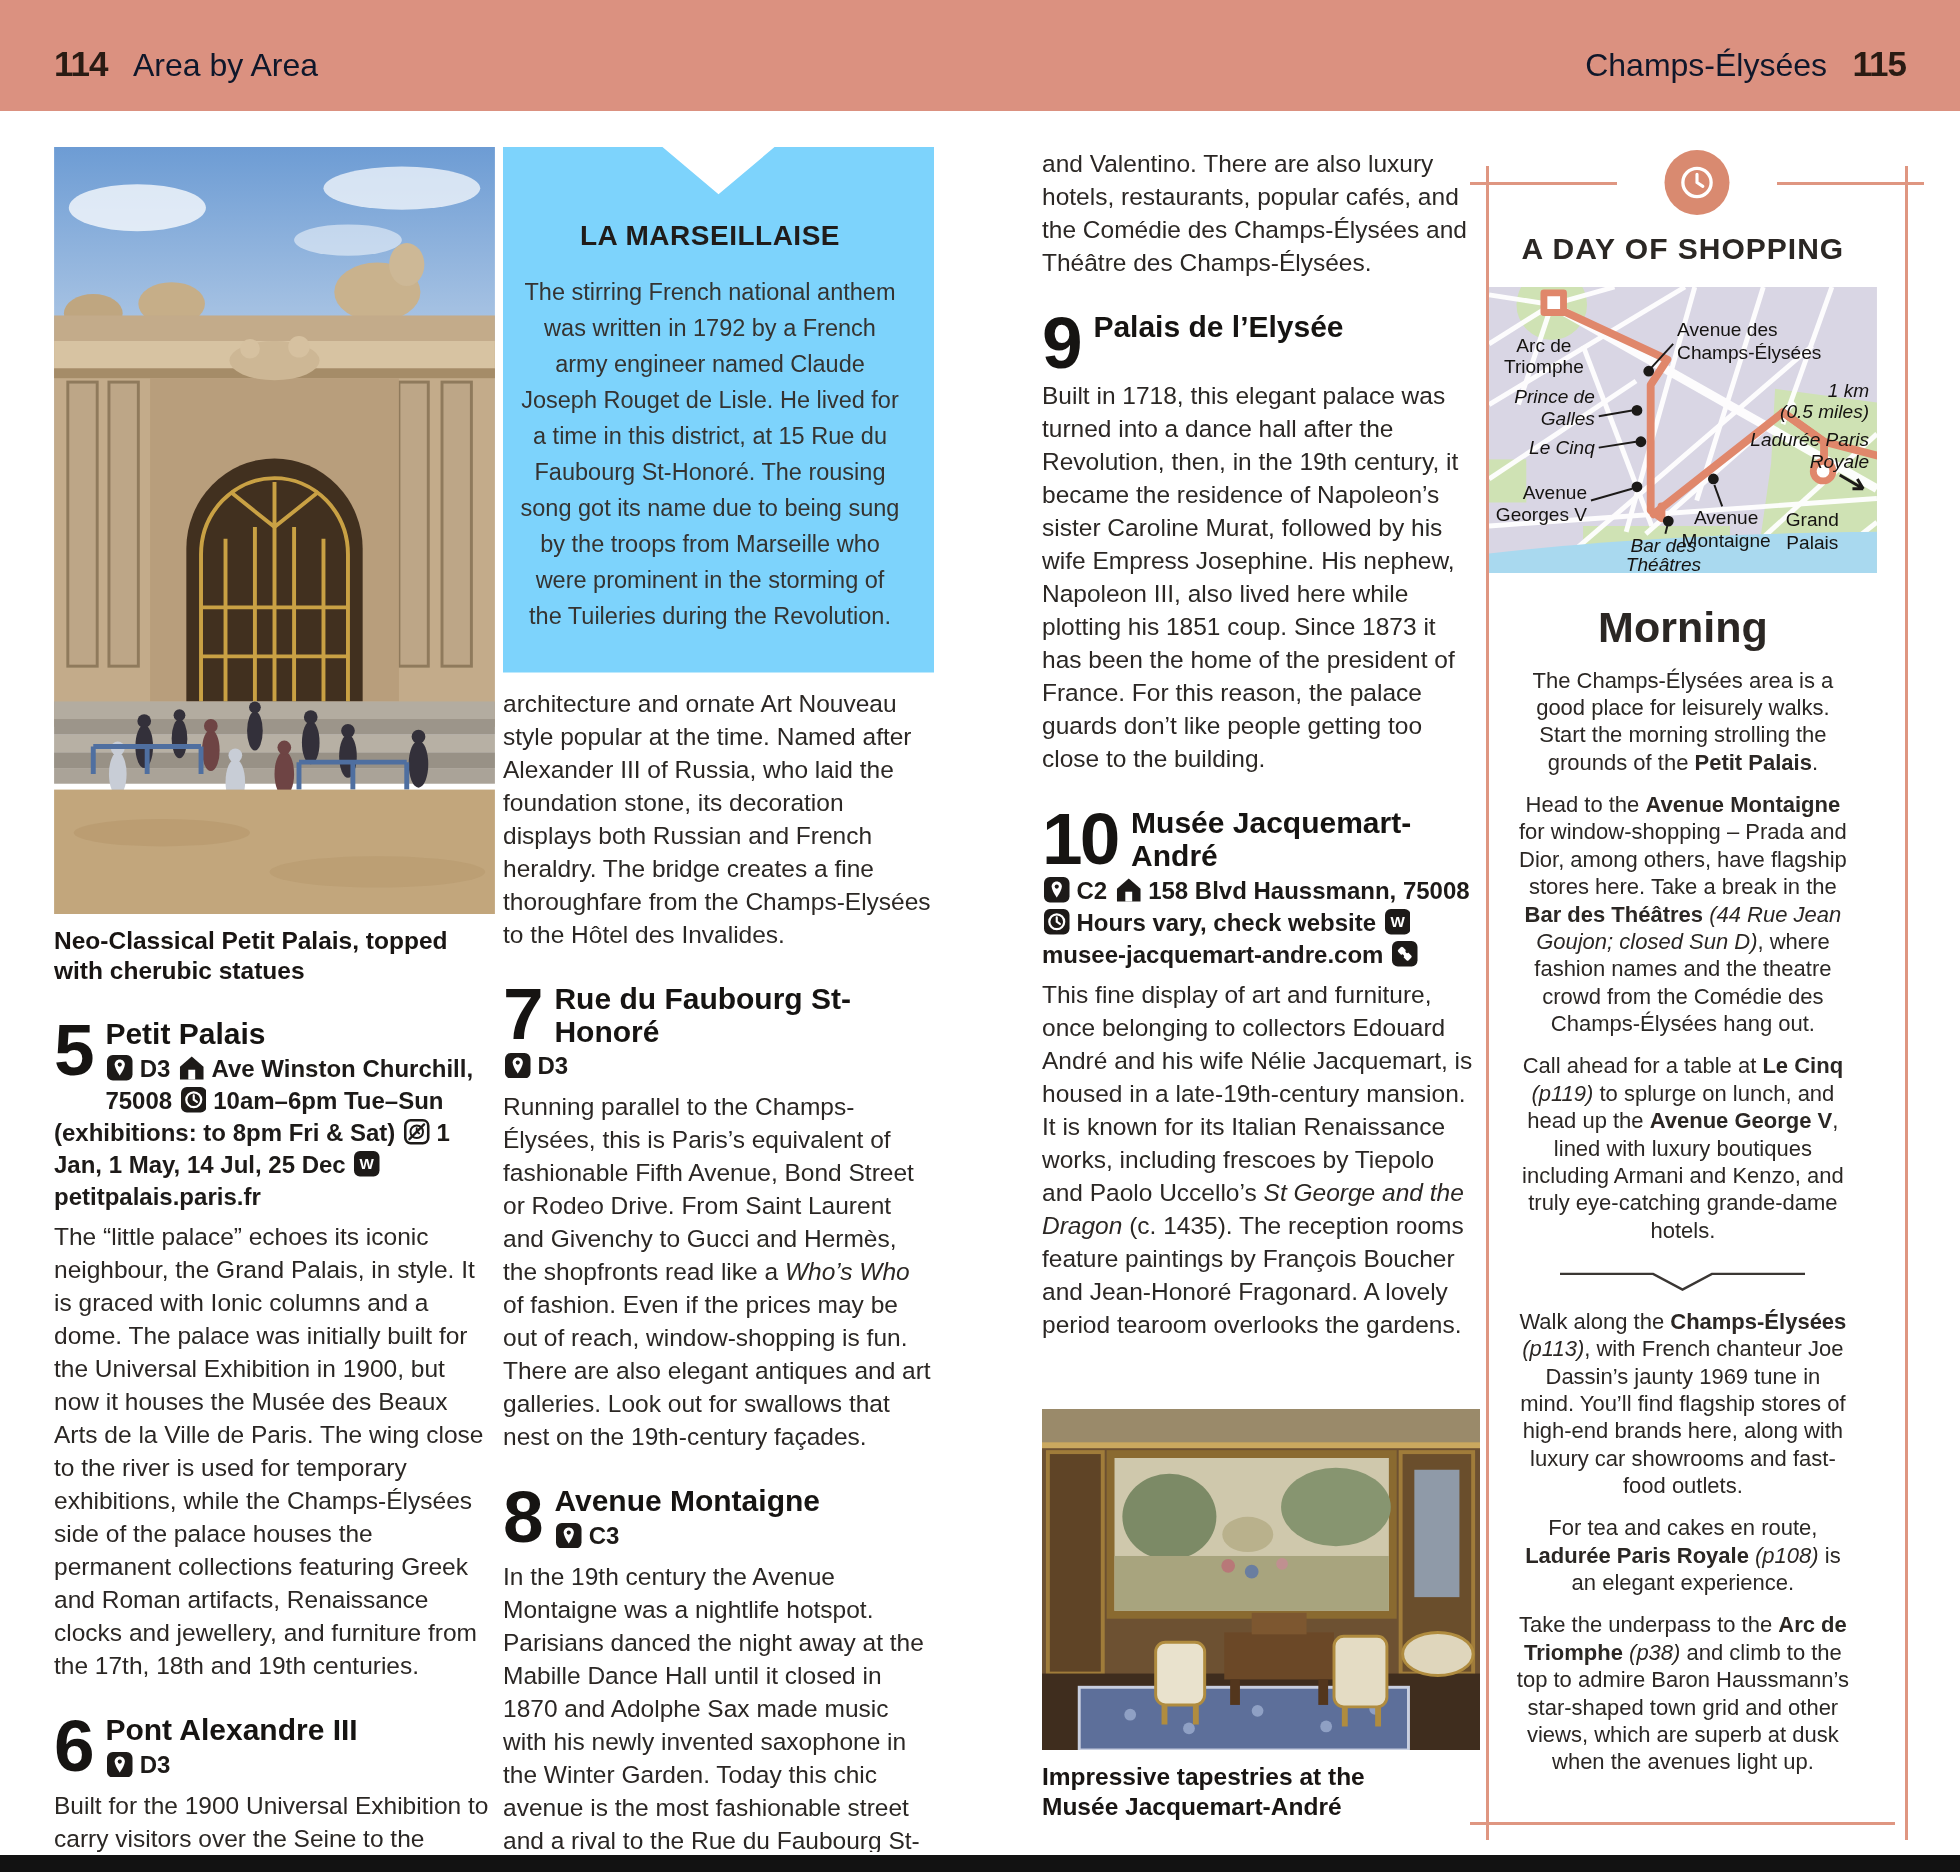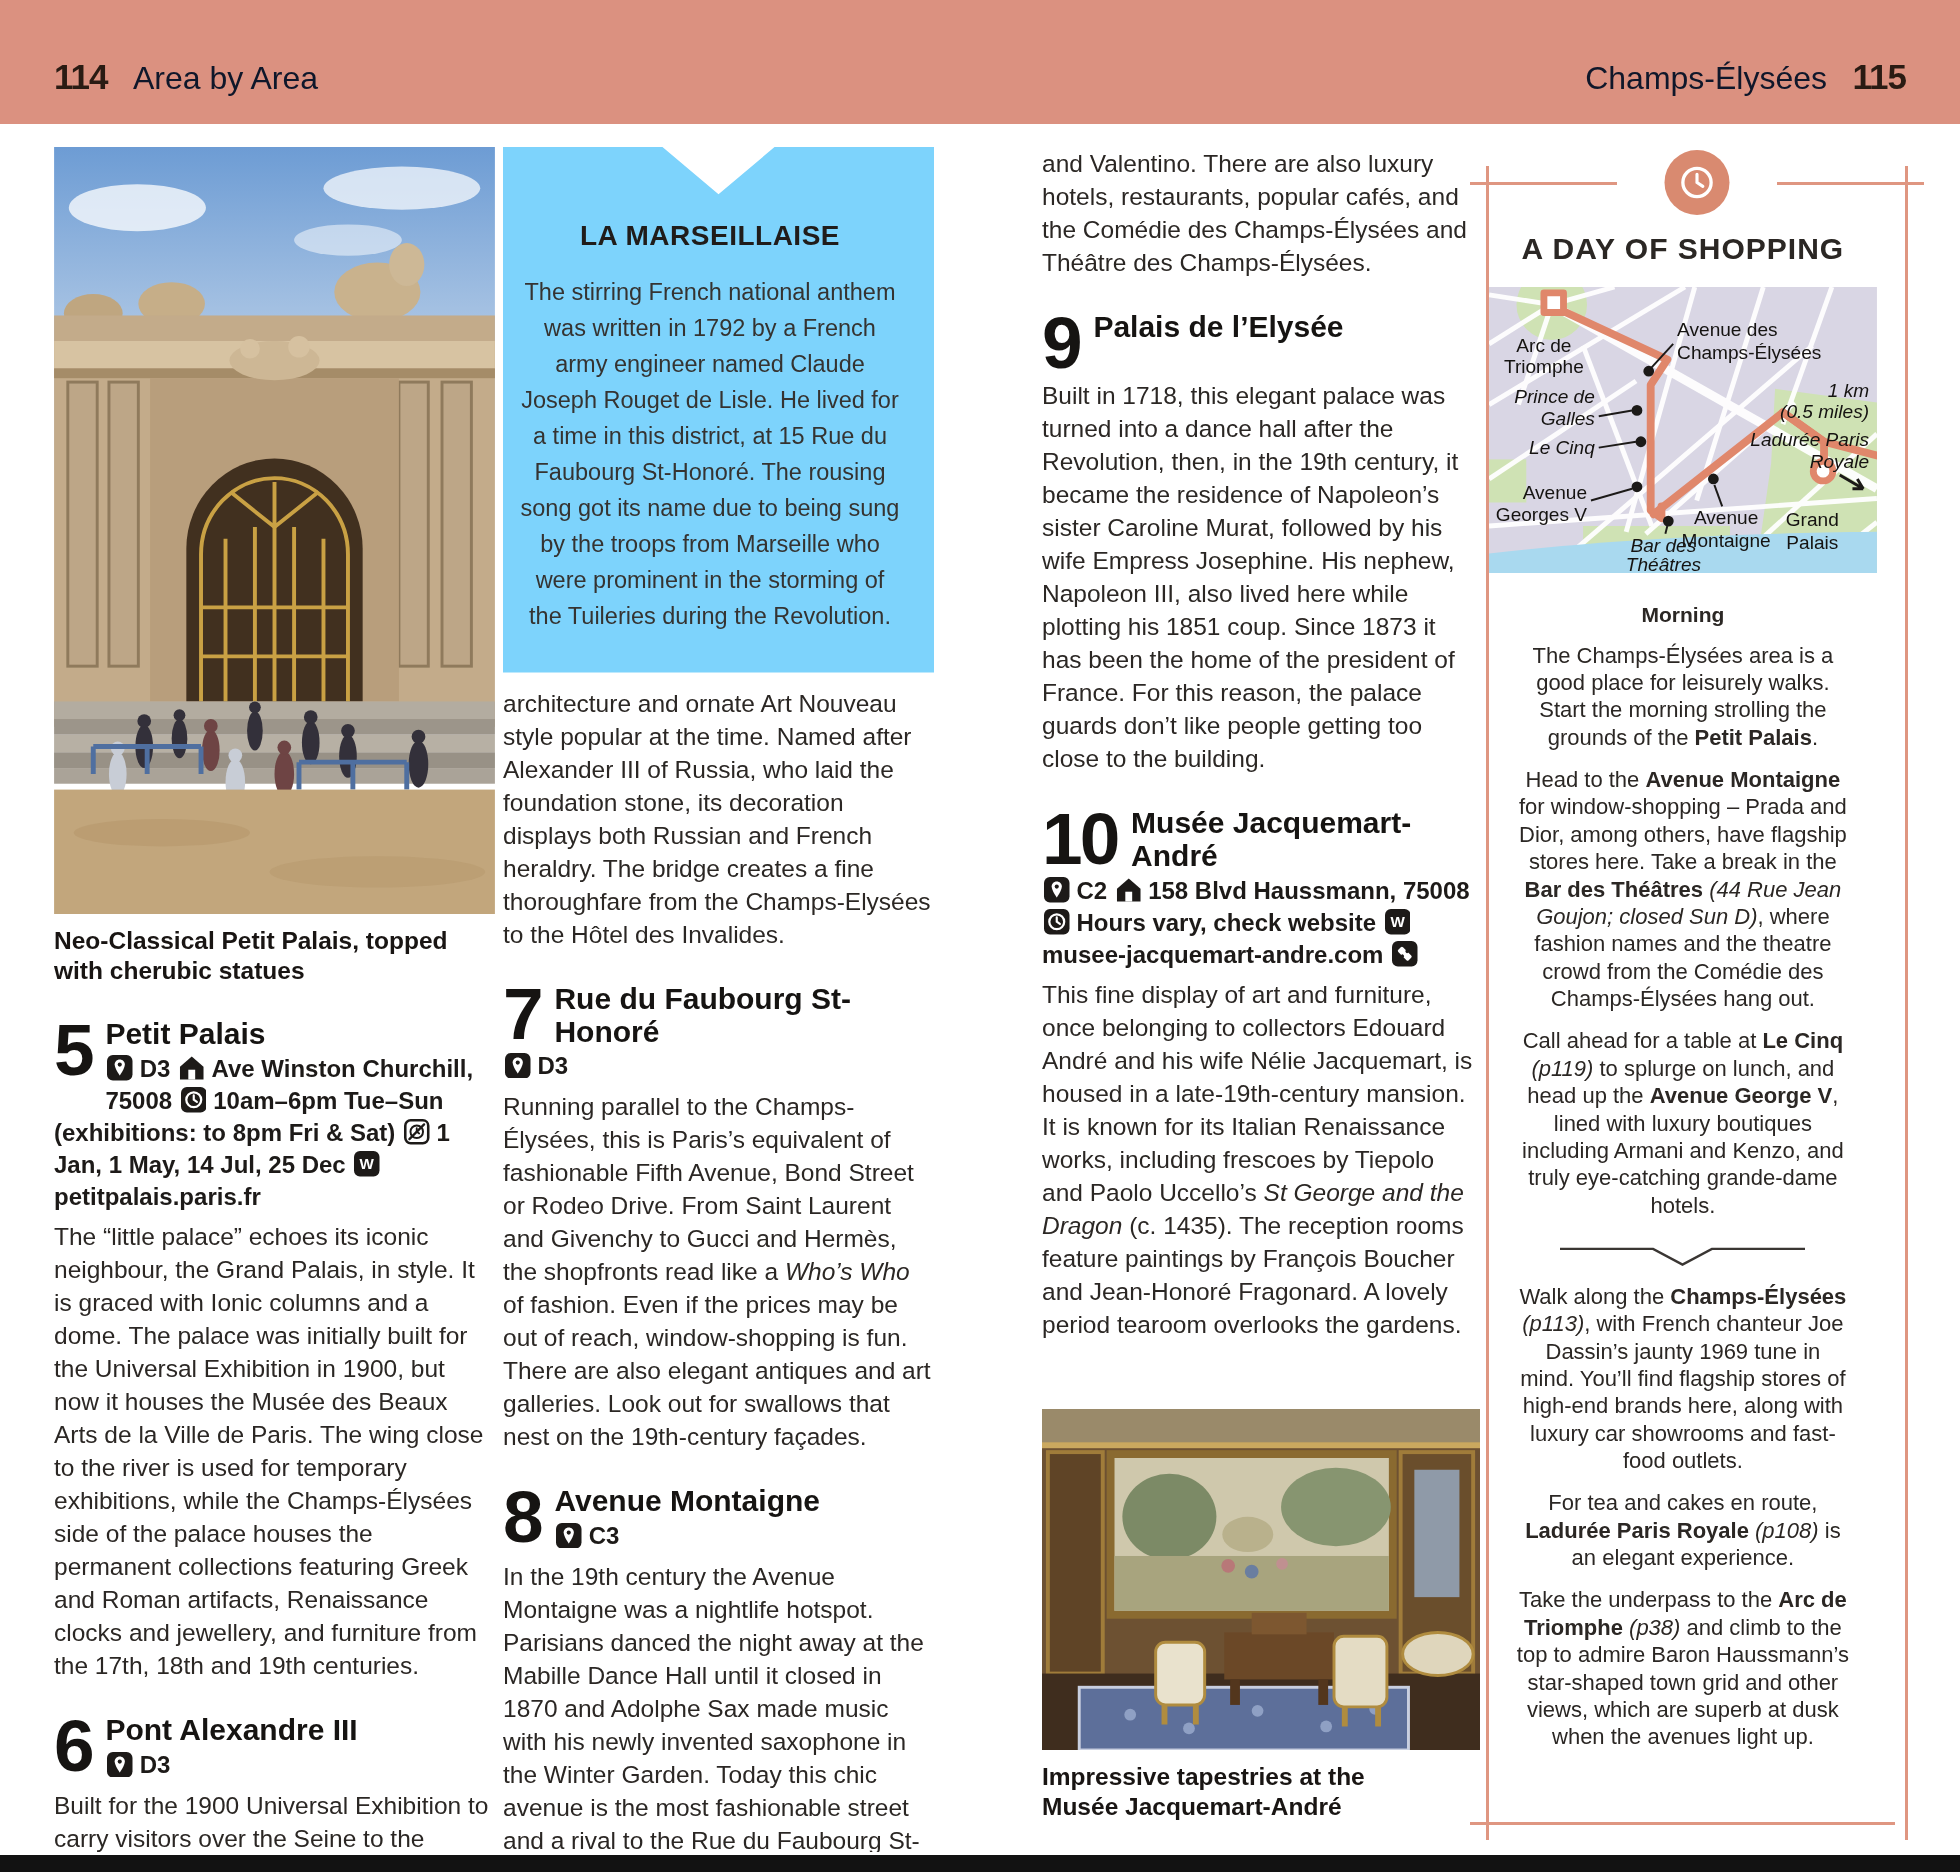--- a/index.html
+++ b/index.html
@@ -1,21 +1,21 @@
 <!DOCTYPE html>
 <html><head>
 <meta charset="utf-8">
 <style>
   * { margin:0; padding:0; box-sizing:border-box; }
   html,body { background:#ffffff; }
   body { font-family:"Liberation Sans", sans-serif; color:#262220; }
   #page { position:relative; width:1960px; height:1872px; background:#fff; overflow:hidden; }
 
   
-  .hdr { position:absolute; left:0; top:0; width:1960px; height:124px; background:#db9180;
+  .hdr { position:absolute; left:0; top:0; width:1960px; height:111px; background:#db9180;
          display:flex; align-items:flex-end; justify-content:space-between; padding:0 54px 27.4px 54px;text-align:right; }
   .hdr .grp { display:flex; align-items:baseline; gap:25.5px; }
   .pgnum { font-size:35px; font-weight:800; color:#2a1b13; letter-spacing:-1px; }
   .sectitle { font-size:32px; font-weight:400; color:#0f172a; }
 
   
   .col { position:absolute; top:147px; height:1705px; overflow:hidden; }
   #col1 { left:54px;  width:441px; }
   #col2 { left:503px; width:431px; }
   #col3 { left:1042px; width:438px; }
@@ -45,21 +45,21 @@
   
   #sidebar { position:absolute; left:1486px; top:182px; width:422px; height:1643px; }
   .frame-line { position:absolute; background:#df9681; }
   #sb-inner { position:absolute; left:2.9px; top:2.9px; width:388px; height:1637px; overflow:hidden; }
   .clockbadge { position:absolute; left:50%; top:-32px; transform:translateX(-50%);
                 width:65px; height:65px; border-radius:50%; background:#d98a70;
                 box-shadow:0 0 0 11.8px #ffffff; z-index:5; display:flex; align-items:center; justify-content:center; }
   #sb-title { margin-top:47px; text-align:center; font-size:30px; font-weight:800;
               letter-spacing:1px; color:#2b2724; }
   #sb-map { margin-top:21.6px; }
-  .sb-h { text-align:center; font-size:21px; font-weight:800; color:#2b2724; margin-top:25.5px; }
+  .sb-h { text-align:center; font-size:43px; font-weight:800; color:#2b2724; margin-top:25.5px; }
   .sb-p { text-align:center; font-size:22px; line-height:27.4px; color:#2b2724;
           margin:14.7px 27.4px 0 27.4px; }
   .sb-divider { display:block; margin:23.5px auto 0 auto; }
 
   .botstrip { position:absolute; left:0; top:1855px; width:1960px; height:16.7px; background:#121212; }
 </style>
 </head>
 <body>
 
 <svg width="0" height="0" style="position:absolute">

